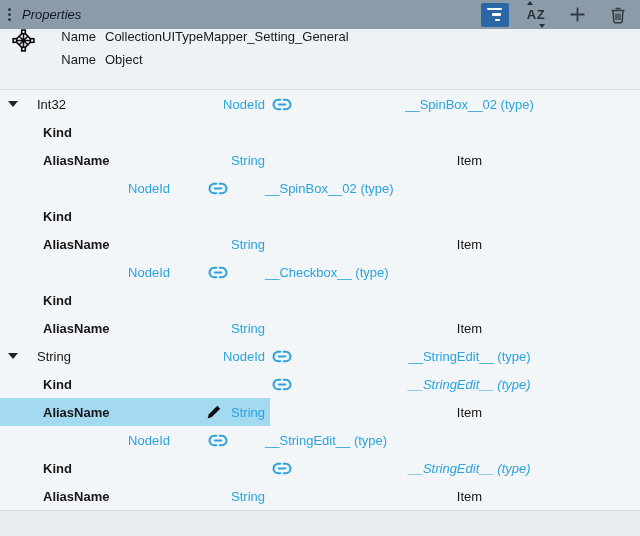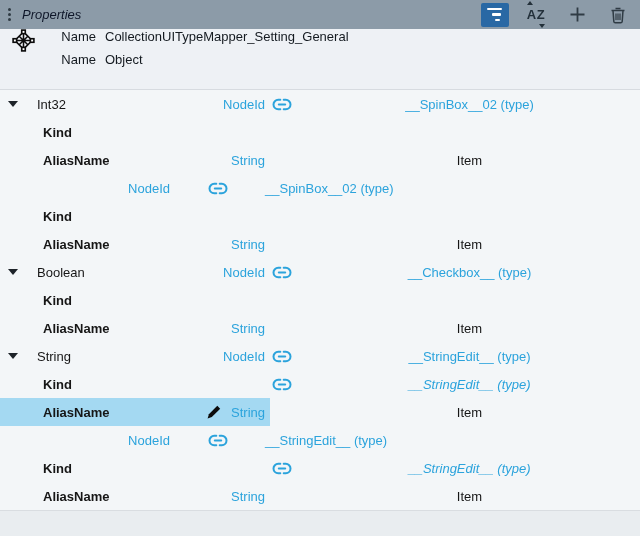--- a/index.html
+++ b/index.html
@@ -191,24 +191,20 @@
       <div class="ncell">
         <span>AliasName</span>
       </div>
       <div class="acell">
         <span>String</span>
       </div>
       <div class="icell"></div>
       <div class="vcell">Item</div>
     </div>
     <div class="row group">
-      <div class="ncell">
-        <span class="expander"></span>
-        <span>Boolean</span>
-      </div>
       <div class="acell">
         <span>NodeId</span>
       </div>
       <div class="icell">
         <span>
           <svg width="20" height="15" viewBox="0 0 20 15" fill="none" stroke="currentColor" stroke-width="2" stroke-linecap="round">
             <path d="M8.3 2.8H6.2a4.7 4.7 0 0 0 0 9.4h2.1"></path>
             <path d="M11.7 2.8h2.1a4.7 4.7 0 0 1 0 9.4h-2.1"></path>
             <path d="M6.8 7.5h6.4"></path>
           </svg>

